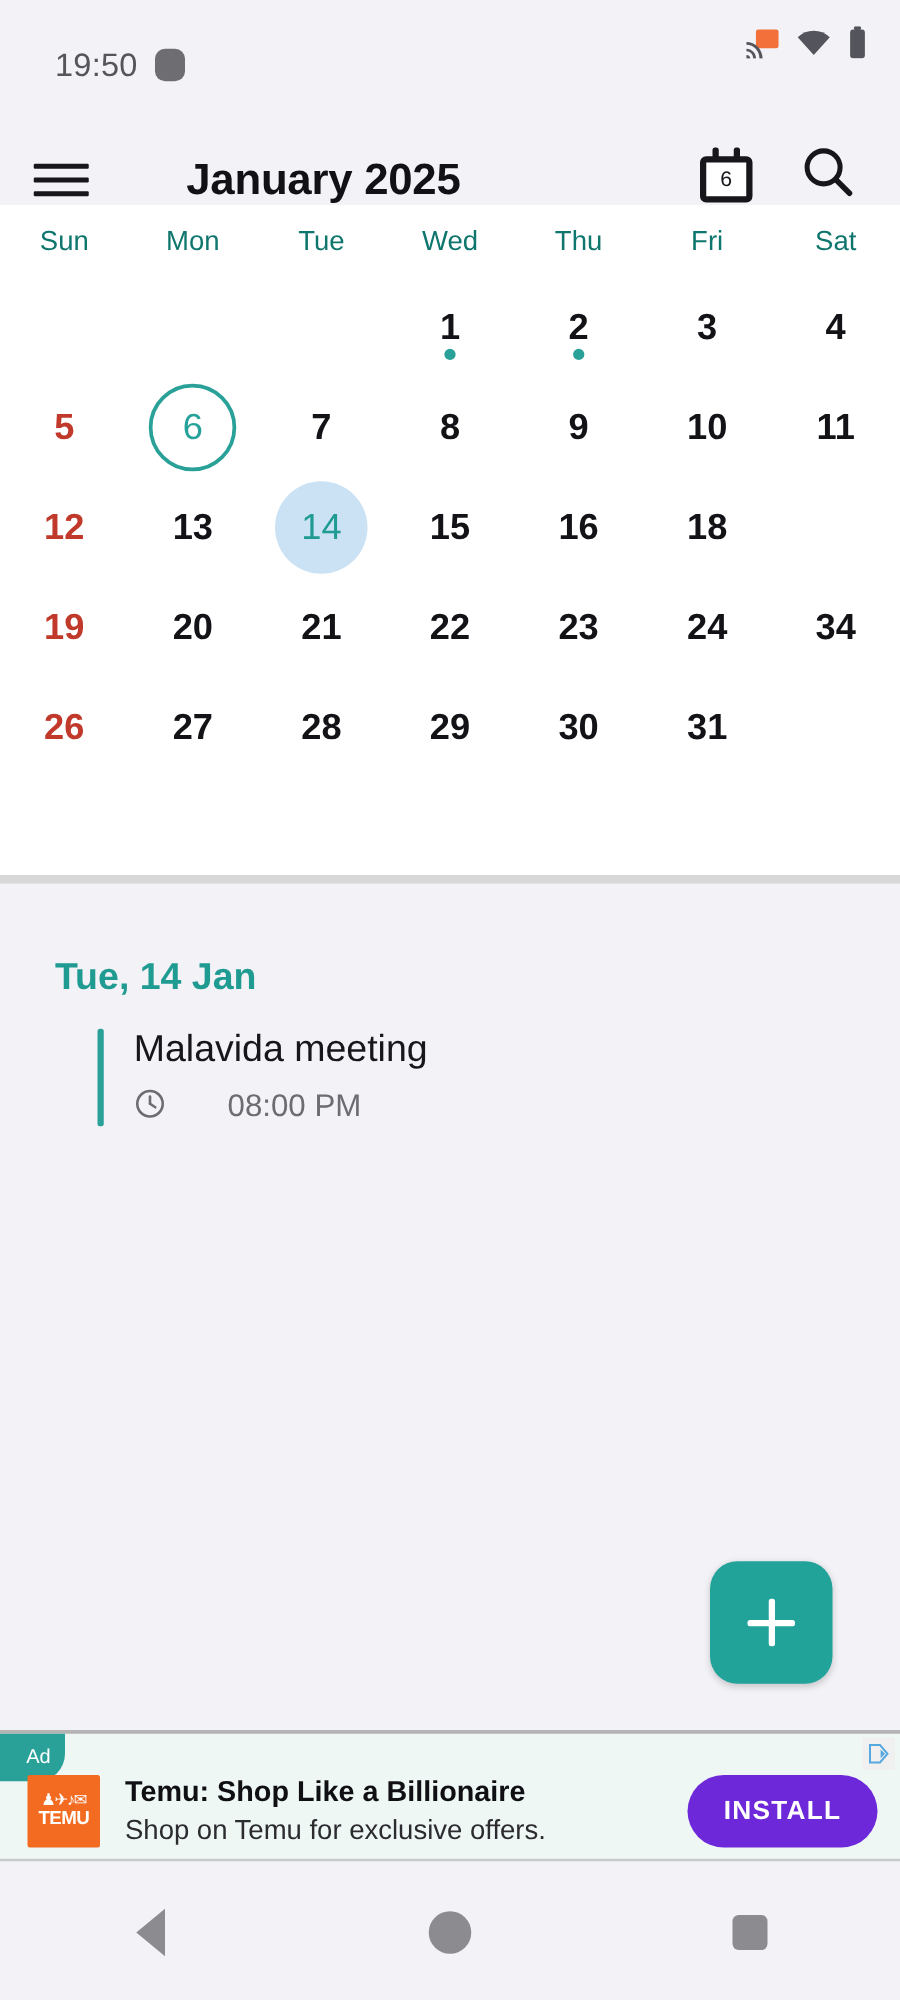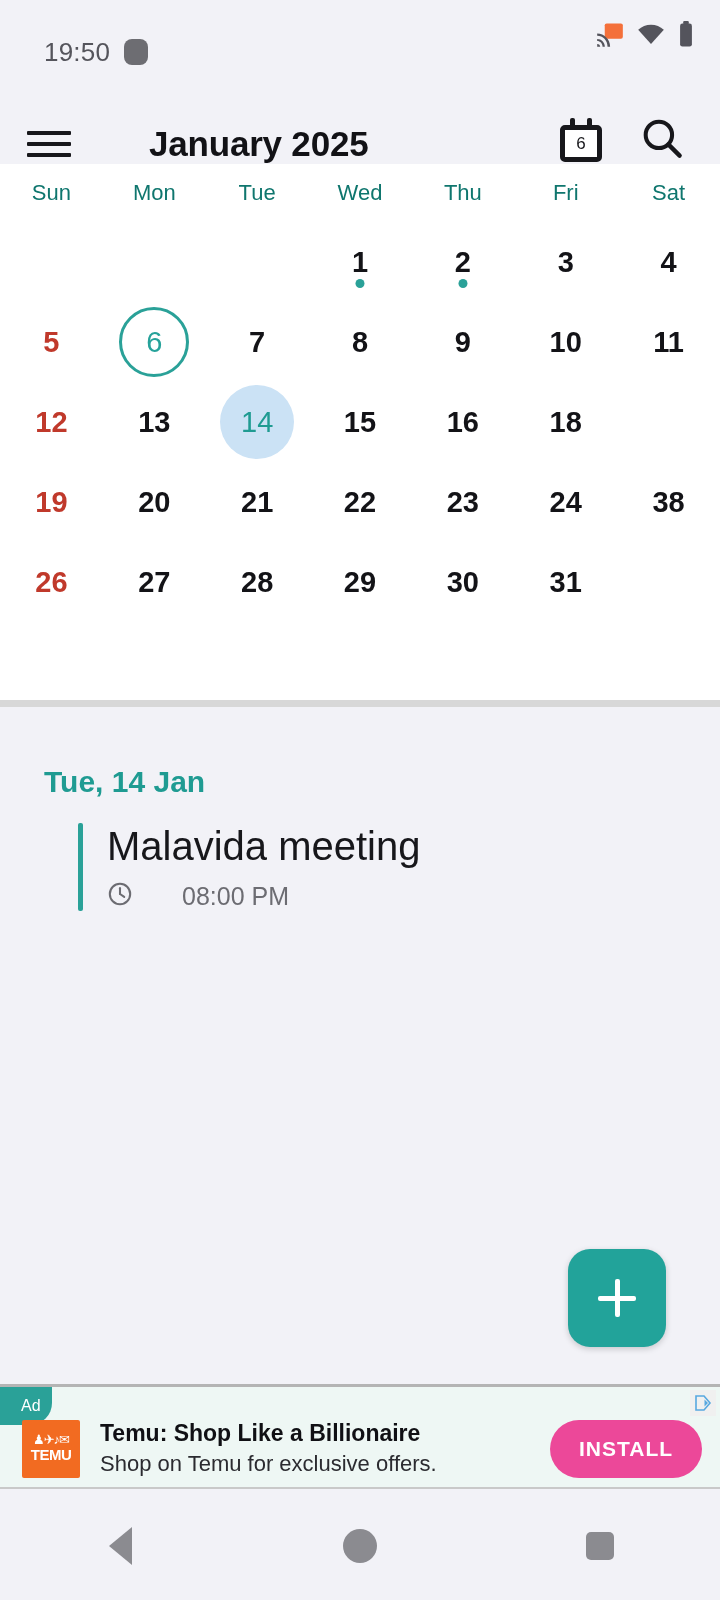--- a/index.html
+++ b/index.html
@@ -96,21 +96,21 @@
   .events {
     position:absolute; top:707px; left:0; width:720px; height:672px;
     background:#f2f2f7;
   }
   .ev-date {
     margin:58px 0 0 44px; font-size:30px; font-weight:bold; color:#1f9b92;
   }
   .ev-item { display:flex; margin:24px 0 0 78px; }
   .ev-bar { width:5px; background:#2aa198; border-radius:2px; flex:0 0 5px; }
   .ev-body { margin-left:24px; }
-  .ev-title { font-size:40px; color:#17171b; line-height:1.15; }
+  .ev-title { font-size:30px; color:#17171b; line-height:1.15; }
   .ev-time-row { display:flex; align-items:center; gap:13px; margin-top:12px; }
   .ev-time { font-size:25px; color:#6c6c72;margin-left:36px; }
 
   
   .fab {
     position:absolute; top:1249px; left:568px;
     width:98px; height:98px; border-radius:22px; background:#22a39a;
     display:flex; align-items:center; justify-content:center; cursor:pointer;
     box-shadow:0 2px 6px rgba(0,0,0,.18);
   }
@@ -140,21 +140,21 @@
     width:58px; height:58px; background:#f26b21; flex:0 0 58px;
     display:flex; flex-direction:column; align-items:center; justify-content:center;
     border-radius:2px;
   }
   .ad-logo .glyphs { font-size:13px; color:#fff; line-height:1; letter-spacing:-1px; }
   .ad-logo .word { font-size:15px; color:#fff; font-weight:bold; line-height:1.2; letter-spacing:-.5px; }
   .ad-text { margin-left:20px; flex:1; }
   .ad-title { font-size:23px; font-weight:bold; color:#101014; line-height:1.25; }
   .ad-sub { font-size:22px; color:#2b2b30; line-height:1.3; margin-top:2px; }
   .ad-cta {
-    flex:0 0 auto; background:#ec4899; color:#fff; font-size:21px; font-weight:bold;
+    flex:0 0 auto; background:#6d28d9; color:#fff; font-size:21px; font-weight:bold;
     letter-spacing:1px; padding:17px 0; width:152px; text-align:center;
     border-radius:30px; cursor:pointer;
   }
 
   
   .navbar {
     position:absolute; top:1491px; left:0; width:720px; height:109px;
     background:#f2f2f7; display:flex; align-items:center; justify-content:space-around;
   }
   .nav-btn { width:110px; height:109px; display:flex; align-items:center; justify-content:center; cursor:pointer; }
@@ -309,21 +309,21 @@
           <div class="cell">
             <span class="daynum">22</span>
           </div>
           <div class="cell">
             <span class="daynum">23</span>
           </div>
           <div class="cell">
             <span class="daynum">24</span>
           </div>
           <div class="cell">
-            <span class="daynum">38</span>
+            <span class="daynum">34</span>
           </div>
         </div>
         <div class="week">
           <div class="cell sun">
             <span class="daynum">26</span>
           </div>
           <div class="cell">
             <span class="daynum">27</span>
           </div>
           <div class="cell">

